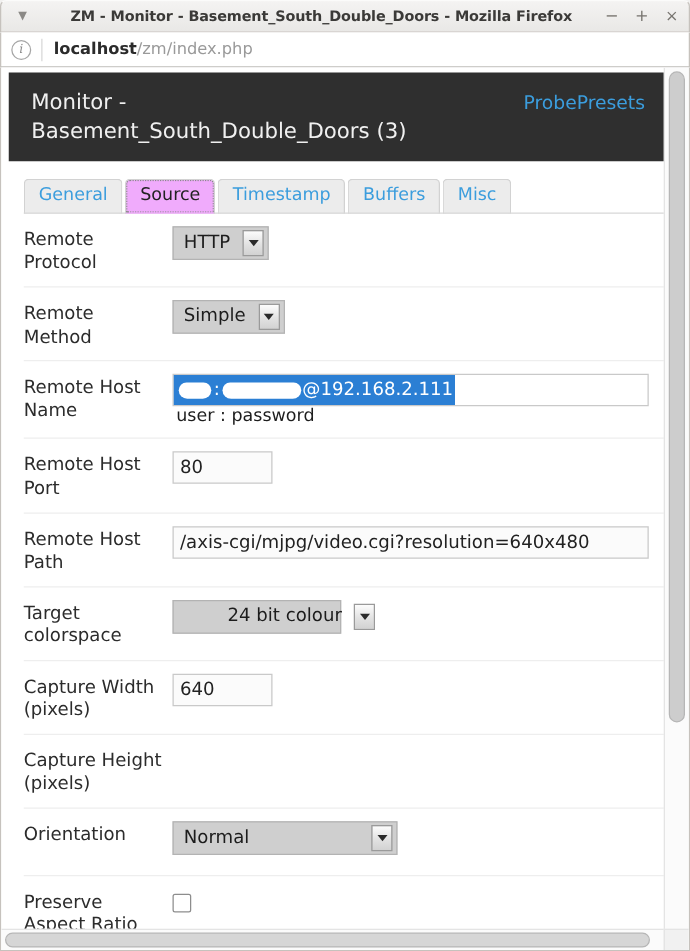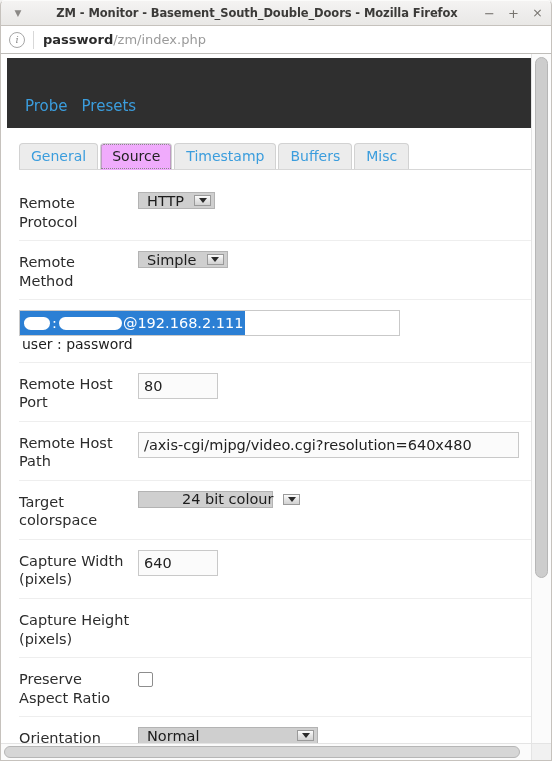--- a/index.html
+++ b/index.html
@@ -130,23 +130,21 @@
   }
   .zm-title {
     color: #f0f0f0;
     font-size: 17px;
     line-height: 1.35;
     font-weight: normal;
     max-width: 330px;
   }
   .zm-actions {
     display: flex;
-    gap: 14px;
     padding-top: 2px;
-    margin-top: 24px;
   }
   .zm-actions a {
     color: #3b9ddd;
     font-size: 15px;
     text-decoration: none;
     white-space: nowrap;
   }
 
   
   .tabbar {
@@ -190,21 +188,21 @@
     width: 513px;
   }
   .row {
     display: flex;
     align-items: flex-start;
     border-bottom: 1px solid #eeeeee;
     min-height: 54px;
     padding: 9px 0 9px 0;
     position: relative;
   }
-  .row:first-child { border-top: none; margin-top: 12px; }
+  .row:first-child { border-top: none; }
   .label {
     width: 119px;
     flex: none;
     font-size: 14.5px;
     color: #2c2c2c;
     line-height: 1.28;
     padding-top: 3px;
     padding-right: 6px;
   }
   .control {
@@ -263,21 +261,21 @@
     padding-left: 3px;
     line-height: 1.1;
   }
 
   
   .gsel {
     display: inline-flex;
     align-items: stretch;
     background: #cfcfcf;
     border: 1px solid #b3b3b3;
-    height: 17px;
+    height: 27px;
     color: #1c1c1c;
     font-size: 14.5px;
   }
   .gsel .val {
     display: flex; align-items: center;
     padding: 0 10px 0 8px;
     white-space: nowrap;
   }
   .gsel .arrowbtn {
     width: 17px;
@@ -366,28 +364,29 @@
       <div class="tb-btn">−</div>
       <div class="tb-btn">+</div>
       <div class="tb-btn close">×</div>
     </div>
   </div>
 
   <div class="urlbar">
     <div class="info-icon">i</div>
     <div class="url-sep"></div>
     <div class="url-text">
-      <span class="host">password</span><span>/zm/index.php</span>
+      <span class="host">localhost</span><span>/zm/index.php</span>
     </div>
   </div>
 
   <div class="viewport">
     <div class="page">
 
       <div class="zm-header">
+        <div class="zm-title">Monitor - Basement_South_Double_Doors (3)</div>
         <div class="zm-actions">
           <a href="#">Probe</a>
           <a href="#">Presets</a>
         </div>
       </div>
 
       <div class="tabbar">
         <div class="tab">General</div>
         <div class="tab active">Source</div>
         <div class="tab">Timestamp</div>
@@ -416,20 +415,21 @@
             <div class="gsel w-method">
               <span class="val">Simple</span>
               <span class="arrowbtn">
                   <span class="caret"></span>
                 </span>
             </div>
           </div>
         </div>
 
         <div class="row">
+          <div class="label">Remote Host Name</div>
           <div class="control">
             <div class="hostwrap">
               <div class="tinput w-host"></div>
               <div class="hostsel">
                 <span class="blob user"></span>
                   <span class="colon">:</span>
                   <span class="blob pass"></span>
                   <span class="ip">@192.168.2.111</span>
               </div>
             </div>
@@ -468,38 +468,38 @@
           <div class="control">
             <div class="tinput w-small">640</div>
           </div>
         </div>
 
         <div class="row">
           <div class="label">Capture Height (pixels)</div>
         </div>
 
         <div class="row">
-          <div class="label">Preserve Aspect Ratio</div>
-          <div class="control">
-            <div class="gcheck"></div>
-          </div>
-        </div>
-
-        <div class="row">
           <div class="label">Orientation</div>
           <div class="control">
             <div class="gsel w-orient">
               <span class="val">Normal</span>
               <span class="arrowbtn">
                   <span class="caret"></span>
                 </span>
             </div>
           </div>
         </div>
 
+        <div class="row">
+          <div class="label">Preserve Aspect Ratio</div>
+          <div class="control">
+            <div class="gcheck"></div>
+          </div>
+        </div>
+
       </div>
 
       <div class="hscroll">
         <div class="hthumb"></div>
       </div>
     </div>
 
     <div class="vscroll">
       <div class="vthumb"></div>
     </div>

